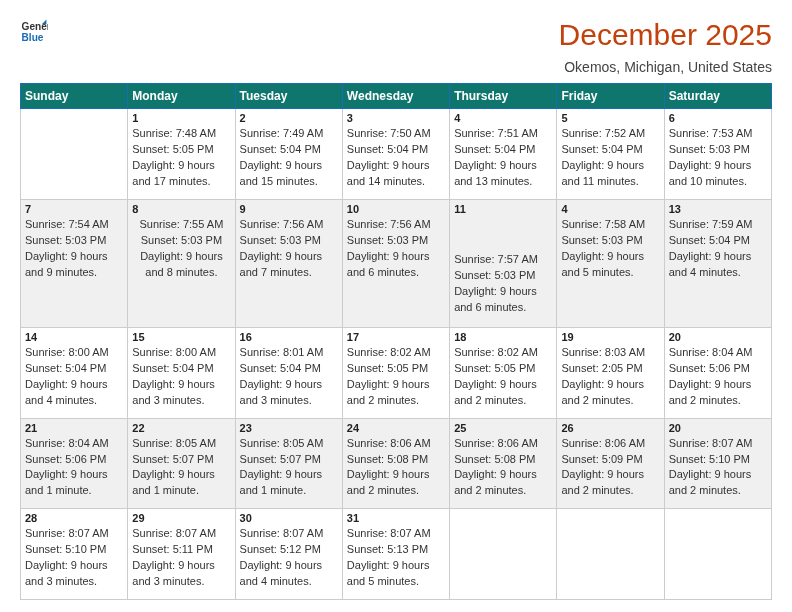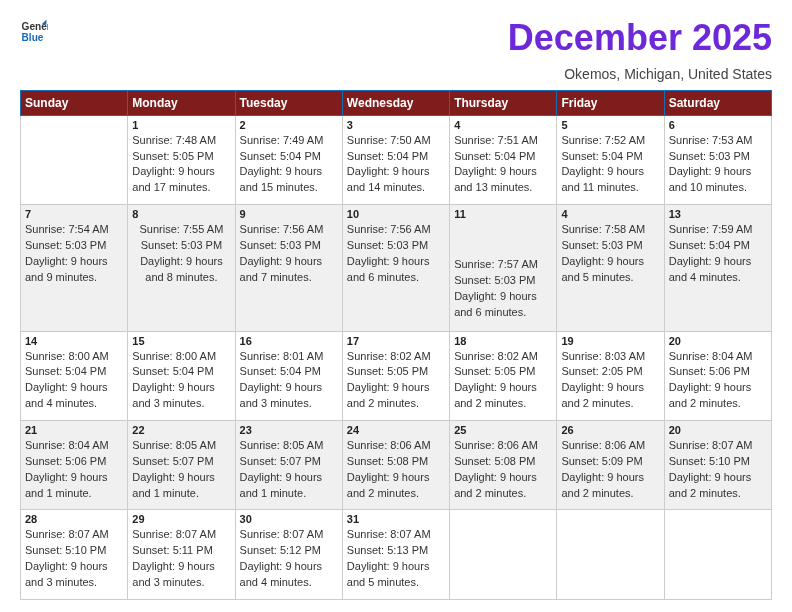--- a/index.html
+++ b/index.html
@@ -29,39 +29,39 @@
       gap: 4px;
     }
     .logo-icon {
       width: 28px;
       height: 28px;
     }
     .title-block {
       text-align: right;
     }
     .month-title {
-      font-size: 36px;
-      font-weight: 700;
-      color: #6d28d9;
+      font-size: 30px;
+      font-weight: 400;
+      color: #c2410c;
       line-height: 1.1;
     }
     .location {
       font-size: 14px;
       color: #444;
       margin-top: 8px;
     }
     .calendar {
       flex: 1;
       border: 1px solid #ccc;
       border-collapse: collapse;
       width: 100%;
       table-layout: fixed;
     }
     .calendar th {
-      background: #7f1d1d;
+      background: #0f766e;
       color: #fff;
       font-size: 12px;
       font-weight: bold;
       padding: 5px 4px;
       text-align: left;
       border: 1px solid #1a6bb5;
     }
     .calendar td {
       border: 1px solid #ccc;
       vertical-align: top;

